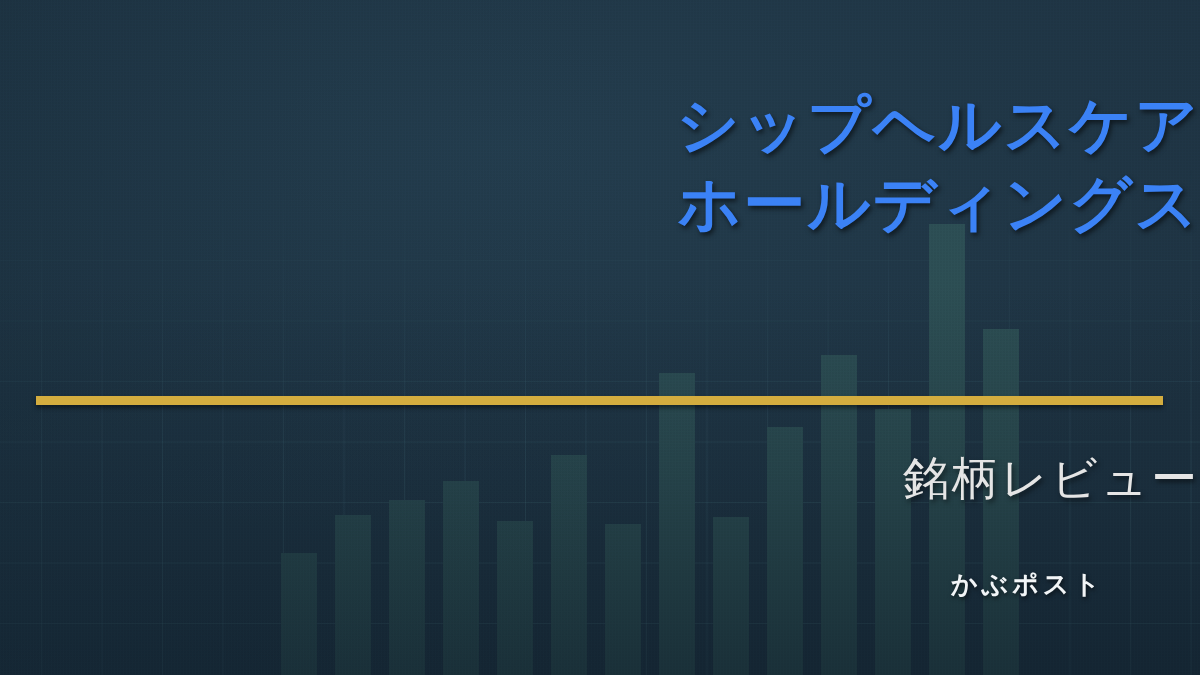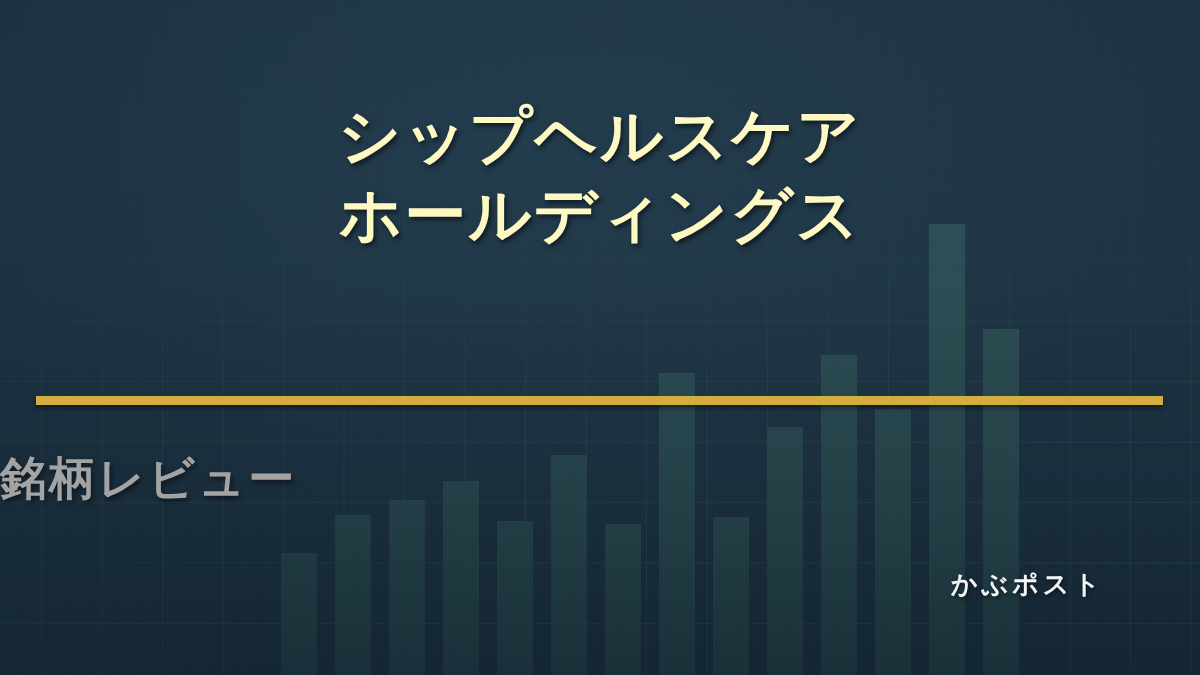--- a/index.html
+++ b/index.html
@@ -51,43 +51,43 @@
     background-image:
       repeating-linear-gradient(0deg, rgba(255,255,255,0.9) 0px, rgba(0,0,0,0) 1px, rgba(255,255,255,0.5) 2px, rgba(0,0,0,0) 3px),
       repeating-linear-gradient(90deg, rgba(255,255,255,0.7) 0px, rgba(0,0,0,0) 1px, rgba(0,0,0,0.6) 2px, rgba(0,0,0,0) 3px);
     mix-blend-mode:overlay;
   }
 
   
   .content{position:absolute;inset:0;}
 
   .title{
-    position:absolute;left:0;right:0;top:96px;
-    text-align:center;
-    color:#fef9c3;
+    position:absolute;left:0;right:0;top:85px;
+    text-align:right;
+    color:#3b82f6;
     font-weight:bold;
     font-size:62px;
     line-height:1.28;
     letter-spacing:2px;
     text-shadow:2px 3px 5px rgba(0,0,0,0.55);
     white-space:pre-line;
   }
 
   .rule{
     position:absolute;left:36px;top:396px;
     width:1127px;height:9px;
     background:#d4ad3f;
     box-shadow:0 3px 4px rgba(0,0,0,0.45);
   }
 
   .subtitle{
     position:absolute;left:0;right:0;top:448px;
-    text-align:left;
-    color:#a3a3a3;
-    font-weight:bold;
+    text-align:right;
+    color:#e5e5e5;
+    font-weight:normal;
     font-size:46px;
     letter-spacing:3px;
     text-shadow:2px 3px 5px rgba(0,0,0,0.5);
   }
 
   .brand{
     position:absolute;right:96px;top:567px;
     color:#f2f5f7;
     font-size:26px;
     letter-spacing:4px;

